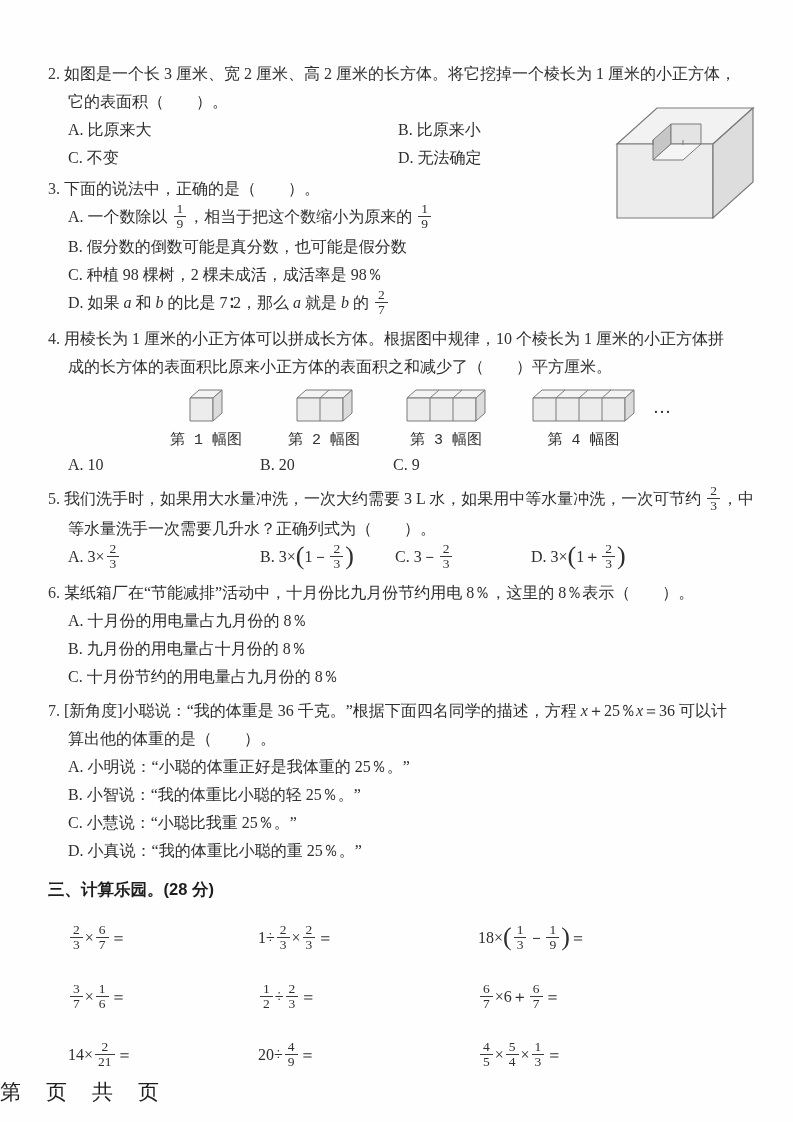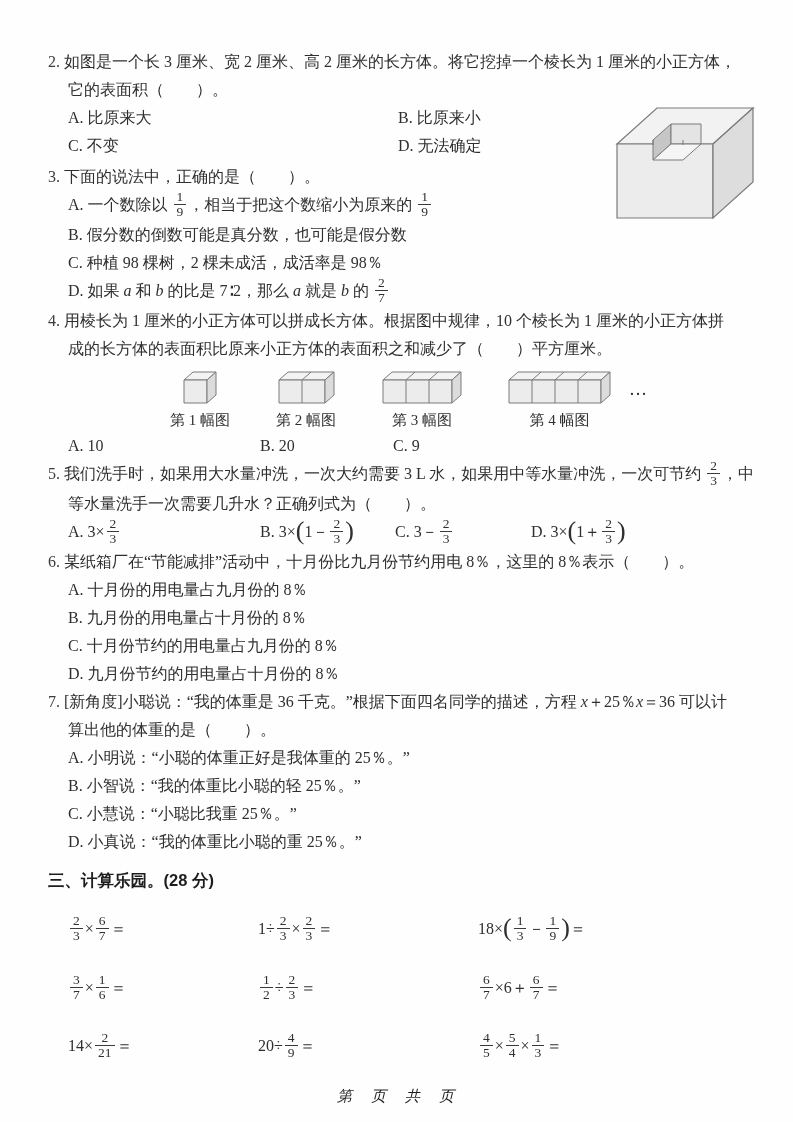--- a/index.html
+++ b/index.html
@@ -9,21 +9,21 @@
     background:#ffffff;
     color:#2f2f2f;
   }
   .page {
     position:relative;
     width:793px; height:1122px;
     background:#fefefe;
     padding:48px 40px 0 48px;
     overflow:hidden;
   }
-  .q { position:relative; margin-top:0; }
+  .q { position:relative; margin-top:12px; }
   .ln { line-height:28px; font-size:16px; white-space:nowrap; }
   .ln .qnum { margin-right:4px; color:#3c3c3c; }
   .cont { margin-left:20px; }
   .opt { margin-left:20px; line-height:28px; font-size:16px; white-space:nowrap; }
   .optgrid { margin-left:20px; display:grid; }
   .optgrid .opt { margin-left:0; }
   .g2 { grid-template-columns:330px 1fr; }
   .g4a { grid-template-columns:192px 133px 133px 1fr; }
   .g4b { grid-template-columns:192px 135px 136px 1fr; }
 
@@ -40,33 +40,33 @@
   .sec-title { font-weight:700; color:#1d1d1d; font-size:16.5px; line-height:30px;
                font-family:Liberation Sans, sans-serif; }
   .sub-title { font-weight:700; color:#1d1d1d; font-size:16px; line-height:28px;
                font-family:"Liberation Sans","DejaVu Sans",sans-serif; }
 
   
   .boxfig { position:absolute; top:98px; right:34px; width:152px; height:124px; }
 
   
   .figrow { display:flex; align-items:flex-end; gap:46px; margin:8px 0 2px 122px; }
-  .figitem { display:flex; flex-direction:column; align-items:center; }
+  .figitem { display:flex; flex-direction:column; align-items:center;font-family:Liberation Mono, monospace; }
   .figlabel { font-size:15px; margin-top:3px; color:#2f2f2f; white-space:nowrap; }
   .figdots { font-size:18px; align-self:flex-start; margin-top:8px; margin-left:-28px; color:#2f2f2f; }
 
   
   .calc { display:grid; grid-template-columns:190px 220px 1fr; margin:14px 0 0 20px;
           row-gap:18px; }
   .calc .expr { font-size:16px; white-space:nowrap; line-height:40px; }
 
-  .footer { position:absolute; left:0; right:0; bottom:16px; text-align:center;
-            font-size:15px; letter-spacing:2px; color:#1d1d1d;font-style:italic; }
-
-  .mt1 { margin-top:3px; } .mt2 { } .mt3 { margin-top:9px; }
+  .footer { position:absolute; left:0; right:0; bottom:16px; text-align:left;
+            font-size:21px; letter-spacing:2px; color:#1d1d1d; }
+
+  .mt1 { margin-top:3px; } .mt2 { margin-top:6px; } .mt3 { margin-top:9px; }
 </style>
 </head>
 <body>
 
 <div class="page">
 
   <svg class="boxfig" viewBox="0 0 152 124">
     <polygon points="10,46 50,10 146,10 106,46" fill="#f2f2f2" stroke="#7a7a7a" stroke-width="1.2"></polygon>
     <polygon points="10,46 106,46 106,120 10,120" fill="#ececec" stroke="#7a7a7a" stroke-width="1.2"></polygon>
     <polygon points="106,46 146,10 146,84 106,120" fill="#dddddd" stroke="#7a7a7a" stroke-width="1.2"></polygon>
@@ -162,21 +162,20 @@
       <div class="opt">C. 3－<span class="frac"><span class="fn">2</span><span class="fd">3</span></span></div>
       <div class="opt">D. 3×<span class="bigp">(</span>1＋<span class="frac"><span class="fn">2</span><span class="fd">3</span></span><span class="bigp">)</span></div>
     </div>
   </div>
 
   <div class="q mt2">
     <div class="ln"><span class="qnum">6.</span><span>某纸箱厂在“节能减排”活动中，十月份比九月份节约用电 8％，这里的 8％表示（　　）。</span></div>
     <div class="opt">A. 十月份的用电量占九月份的 8％</div>
     <div class="opt">B. 九月份的用电量占十月份的 8％</div>
     <div class="opt">C. 十月份节约的用电量占九月份的 8％</div>
-    <div class="opt">D. 九月份节约的用电量占十月份的 8％</div>
   </div>
 
   <div class="q mt2">
     <div class="ln"><span class="qnum">7.</span><span>[新角度]小聪说：“我的体重是 36 千克。”根据下面四名同学的描述，方程 <i>x</i>＋25％<i>x</i>＝36 可以计</span></div>
     <div class="ln cont">算出他的体重的是（　　）。</div>
     <div class="opt">A. 小明说：“小聪的体重正好是我体重的 25％。”</div>
     <div class="opt">B. 小智说：“我的体重比小聪的轻 25％。”</div>
     <div class="opt">C. 小慧说：“小聪比我重 25％。”</div>
     <div class="opt">D. 小真说：“我的体重比小聪的重 25％。”</div>
   </div>

